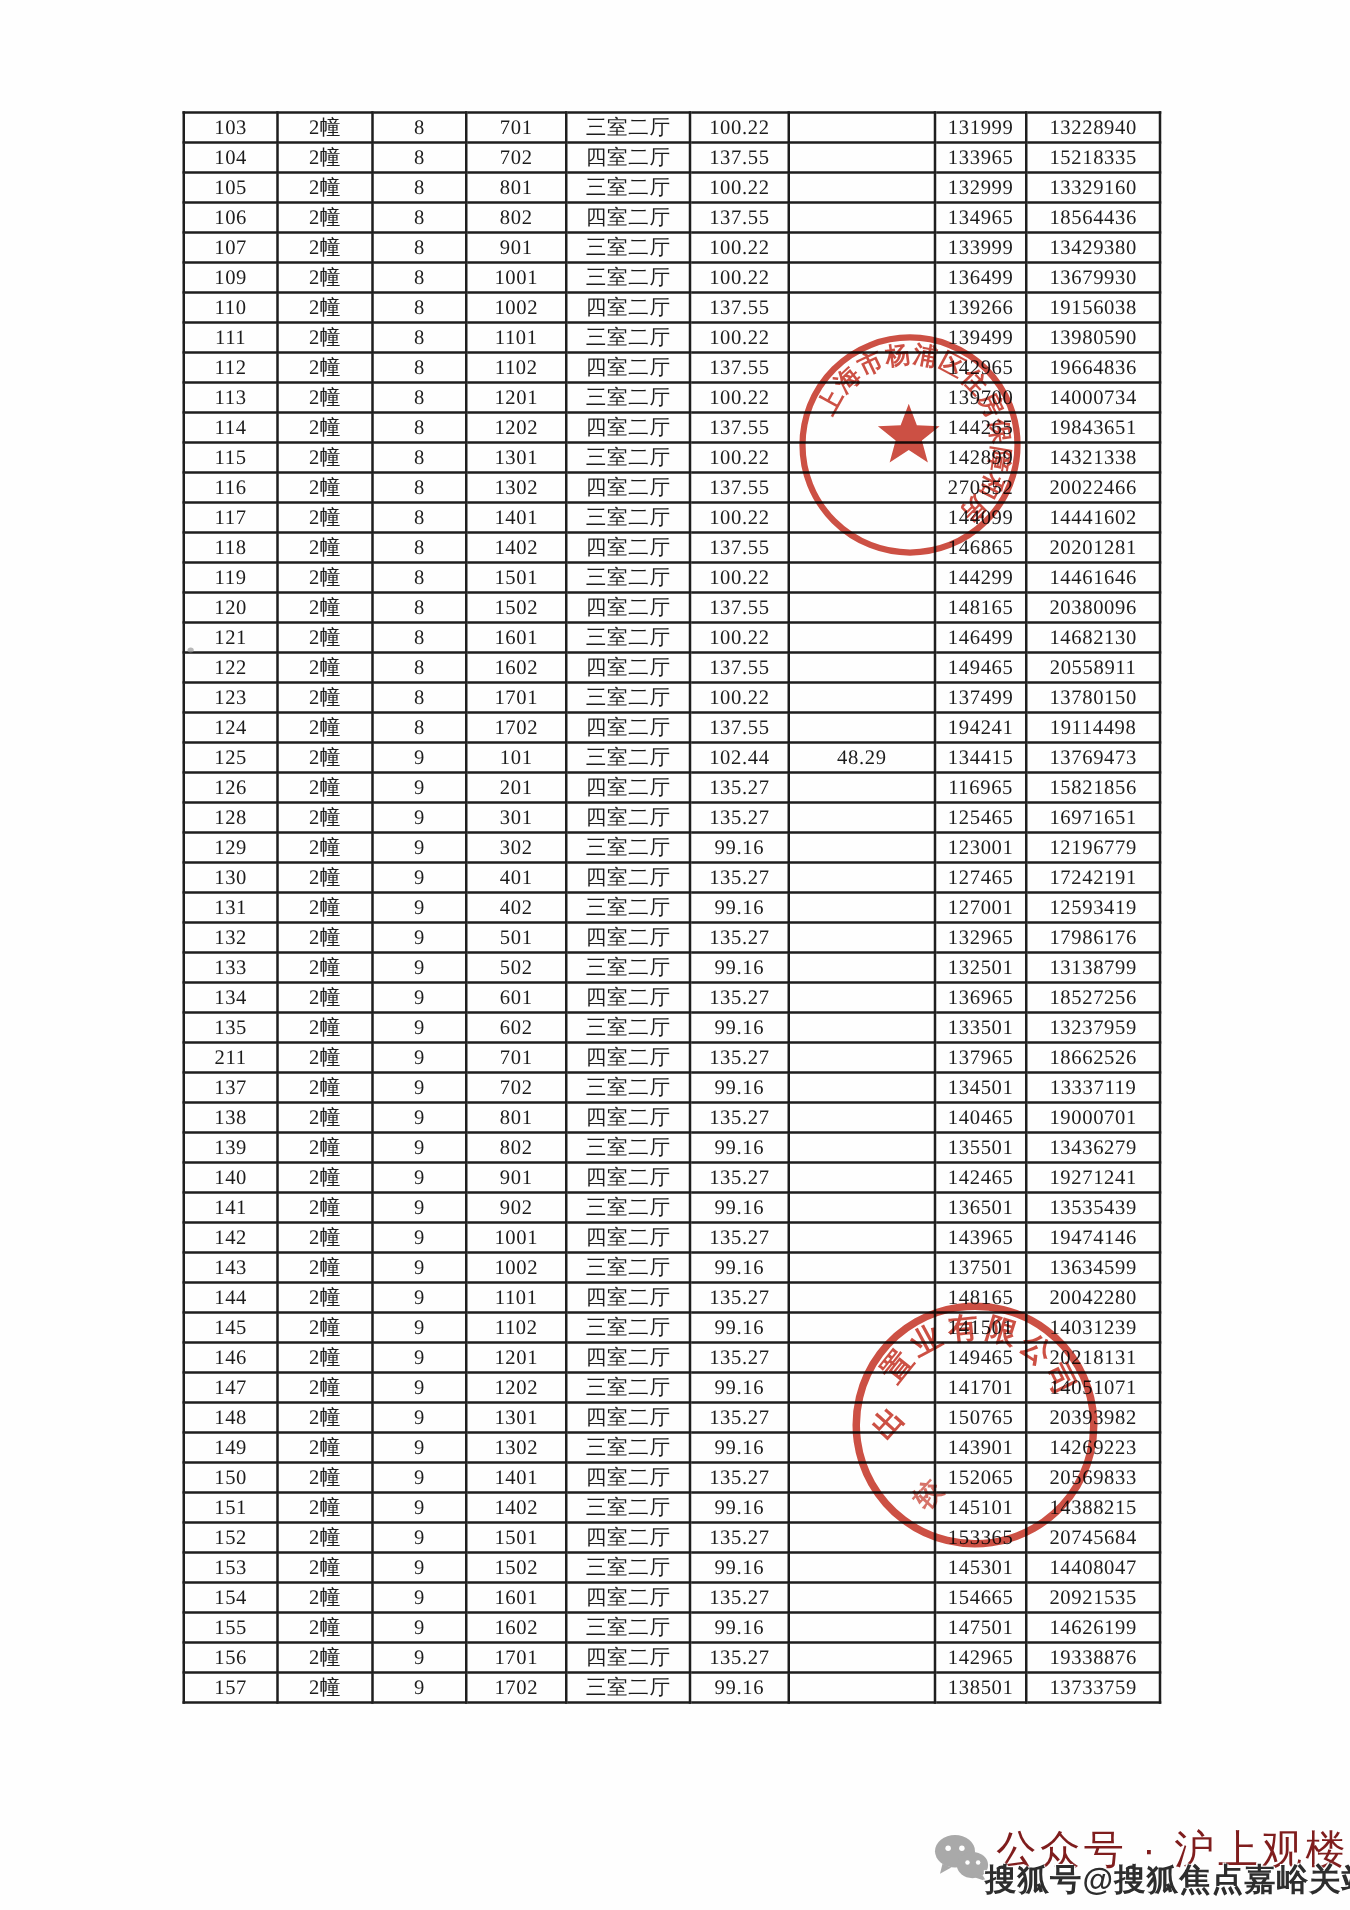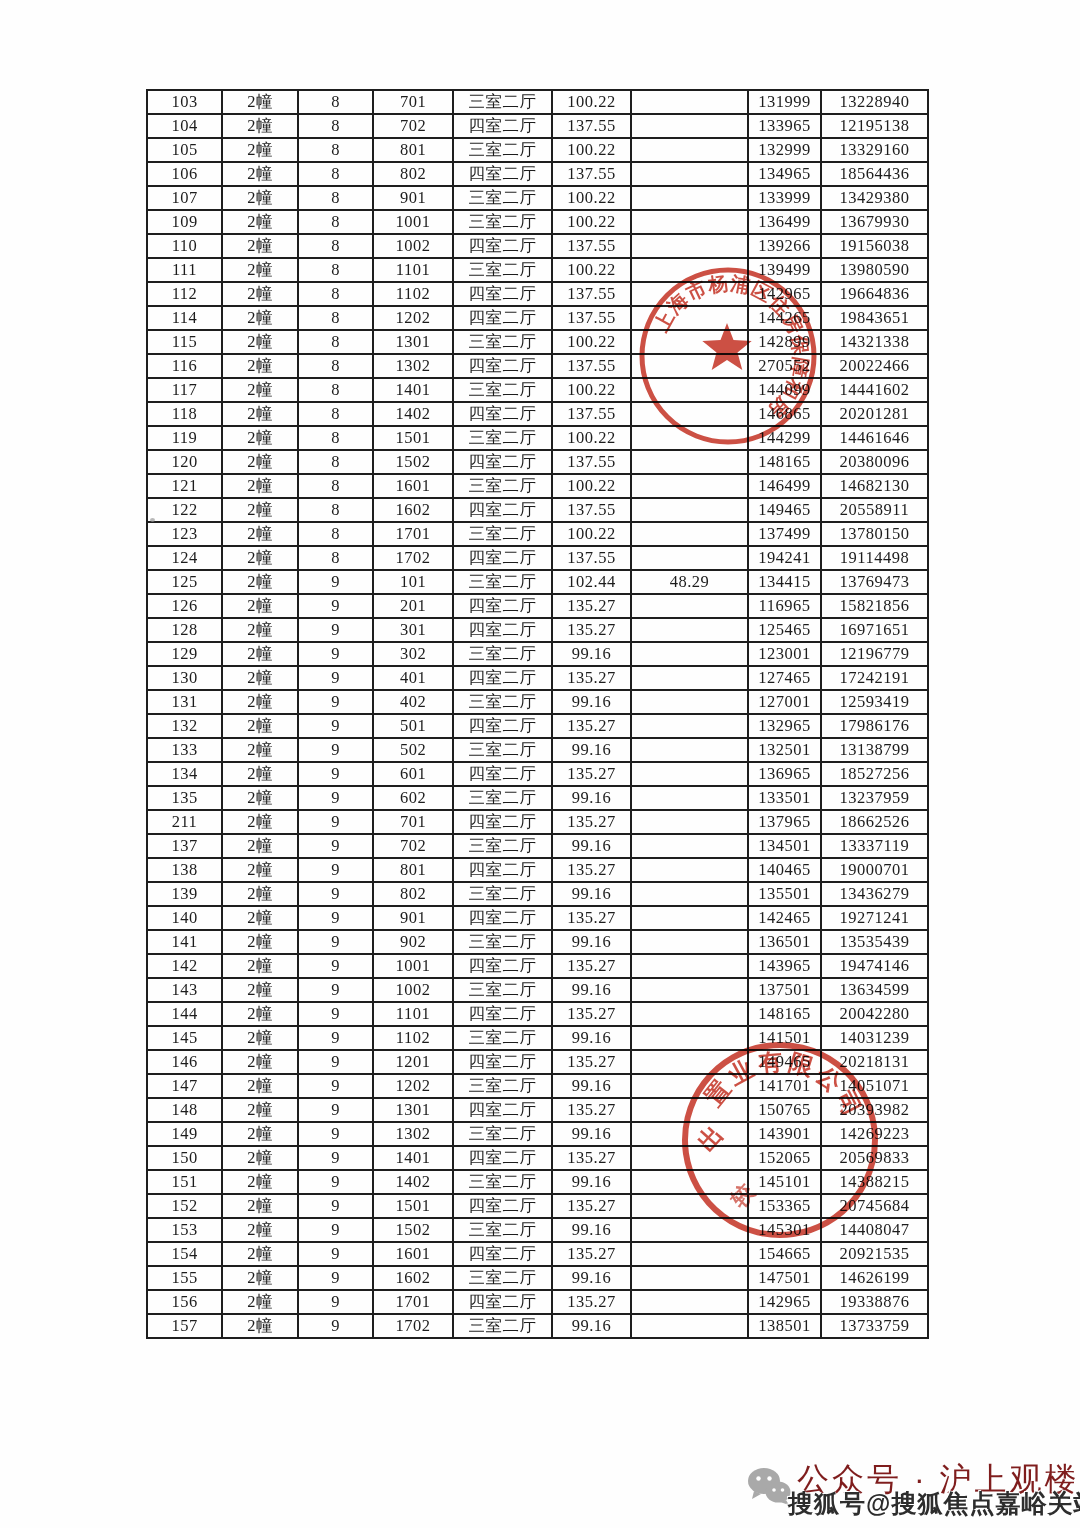--- a/index.html
+++ b/index.html
@@ -79,21 +79,21 @@
           </tr>
           <tr>
             <td>104</td>
             <td>2幢</td>
             <td>8</td>
             <td>702</td>
             <td>四室二厅</td>
             <td>137.55</td>
             <td></td>
             <td>133965</td>
-            <td>12195138</td>
+            <td>15218335</td>
           </tr>
           <tr>
             <td>105</td>
             <td>2幢</td>
             <td>8</td>
             <td>801</td>
             <td>三室二厅</td>
             <td>100.22</td>
             <td></td>
             <td>132999</td>
@@ -157,20 +157,31 @@
           <tr>
             <td>112</td>
             <td>2幢</td>
             <td>8</td>
             <td>1102</td>
             <td>四室二厅</td>
             <td>137.55</td>
             <td></td>
             <td>142965</td>
             <td>19664836</td>
+          </tr>
+          <tr>
+            <td>113</td>
+            <td>2幢</td>
+            <td>8</td>
+            <td>1201</td>
+            <td>三室二厅</td>
+            <td>100.22</td>
+            <td></td>
+            <td>139700</td>
+            <td>14000734</td>
           </tr>
           <tr>
             <td>114</td>
             <td>2幢</td>
             <td>8</td>
             <td>1202</td>
             <td>四室二厅</td>
             <td>137.55</td>
             <td></td>
             <td>144265</td>

